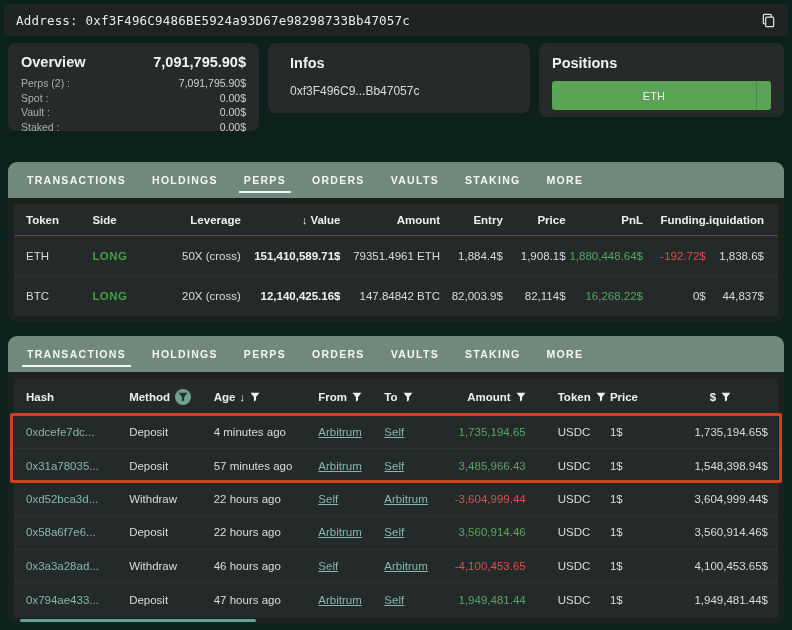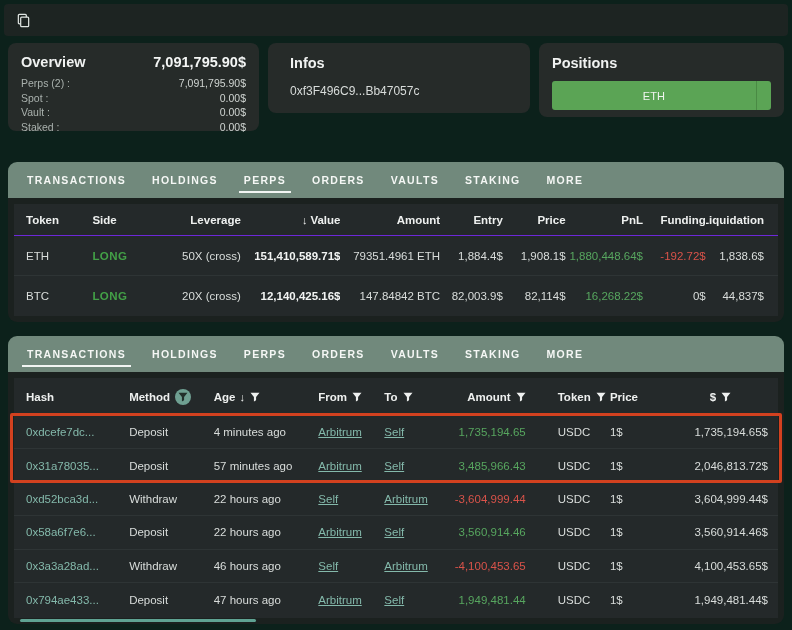--- a/index.html
+++ b/index.html
@@ -106,20 +106,21 @@
   }
   .hscrollbar {
     position:absolute; left:12px; bottom:2px; width:236px; height:3px;
     background:#5fa393; border-radius:2px; cursor:grab;
   }
 </style>
 </head>
 <body>
 
 <div class="address-bar">
+  <span class="address-text">Address: 0xf3F496C9486BE5924a93D67e98298733Bb47057c</span>
   <span class="copy-btn">
     <svg viewBox="0 0 16 16" width="15" height="15" fill="none" stroke="currentColor" stroke-width="1.3">
       <rect x="5" y="4.5" width="8.5" height="10" rx="1"></rect>
       <path d="M11 4.5 V2.6 a1.1 1.1 0 0 0 -1.1 -1.1 H3.6 A1.1 1.1 0 0 0 2.5 2.6 v7.8 a1.1 1.1 0 0 0 1.1 1.1 H5"></path>
     </svg>
   </span>
 </div>
 
 <div class="cards">
   <div class="card card-overview">
@@ -361,21 +362,21 @@
     <div class="cell col-age">57 minutes ago</div>
     <div class="cell col-from">
               <a class="lnk">Arbitrum</a>
             </div>
     <div class="cell col-to">
               <a class="lnk">Self</a>
             </div>
     <div class="cell col-amount c-amount pos">3,485,966.43</div>
     <div class="cell col-token">USDC</div>
     <div class="cell col-price">1$</div>
-    <div class="cell col-usd">2,046,813.72$</div>
+    <div class="cell col-usd">1,548,398.94$</div>
   </div>
           <div class="trow body-row">
     <div class="cell col-hash">
               <a class="lnk hash-lnk">0xd52bca3d...</a>
             </div>
     <div class="cell col-method">Withdraw</div>
     <div class="cell col-age">22 hours ago</div>
     <div class="cell col-from">
               <a class="lnk">Self</a>
             </div>

